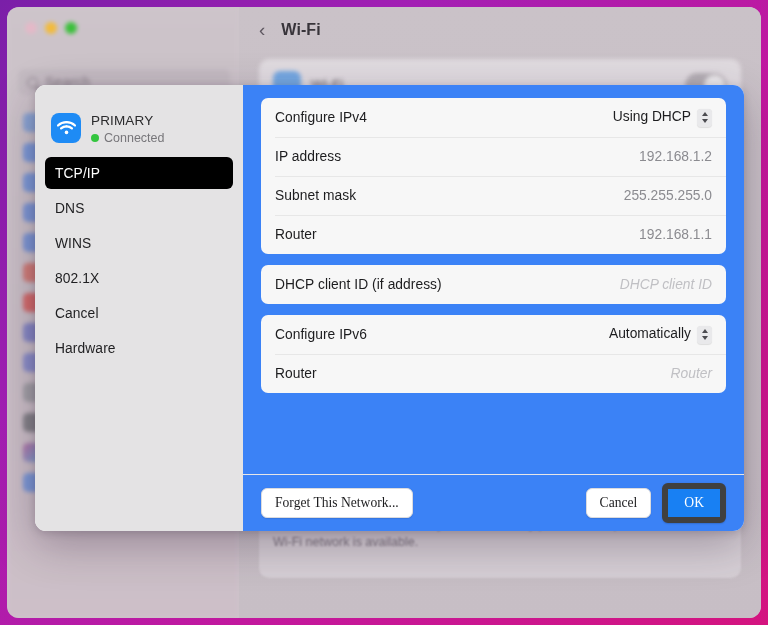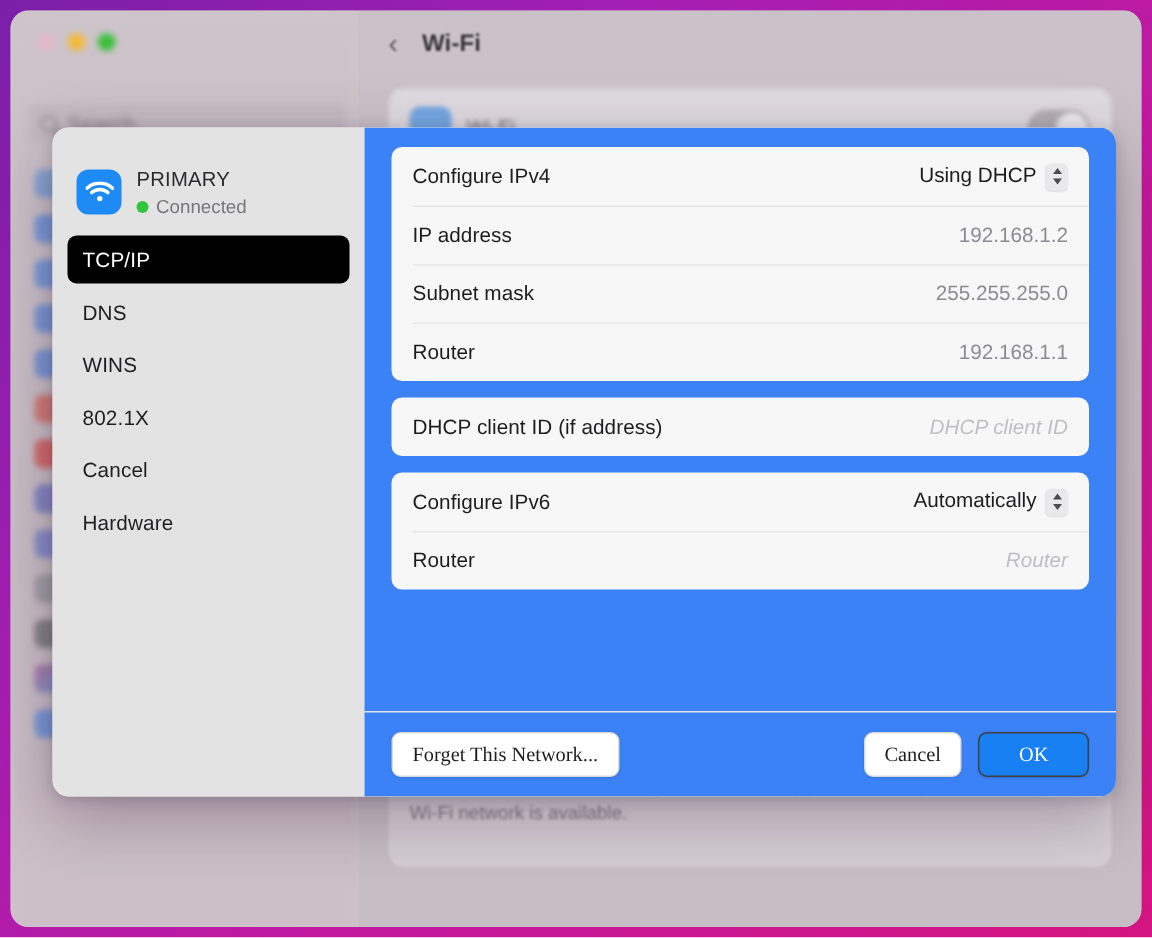--- a/index.html
+++ b/index.html
@@ -312,23 +312,23 @@
     line-height: 1.35;
   }
   .btn.plain {
     background: #ffffff;
     border: 1px solid #dbdbde;
     color: #1d1d1f;
     box-shadow: 0 .5px 1.2px rgba(0,0,0,.10);
   }
   .btn.primary {
     background: #1880f3;
-    border: 1px solid #404040;
+    border: 6px solid #404040;
     color: #ffffff;
-    padding: 5px 26px;
+    padding: 5px 16px;
     box-shadow: 0 .5px 1.5px rgba(0,0,0,.16);
   }
   #footer-right {
     margin-left: auto;
     display: flex; align-items: center; gap: 11px;
   }
 </style>
 </head>
 <body>
 

